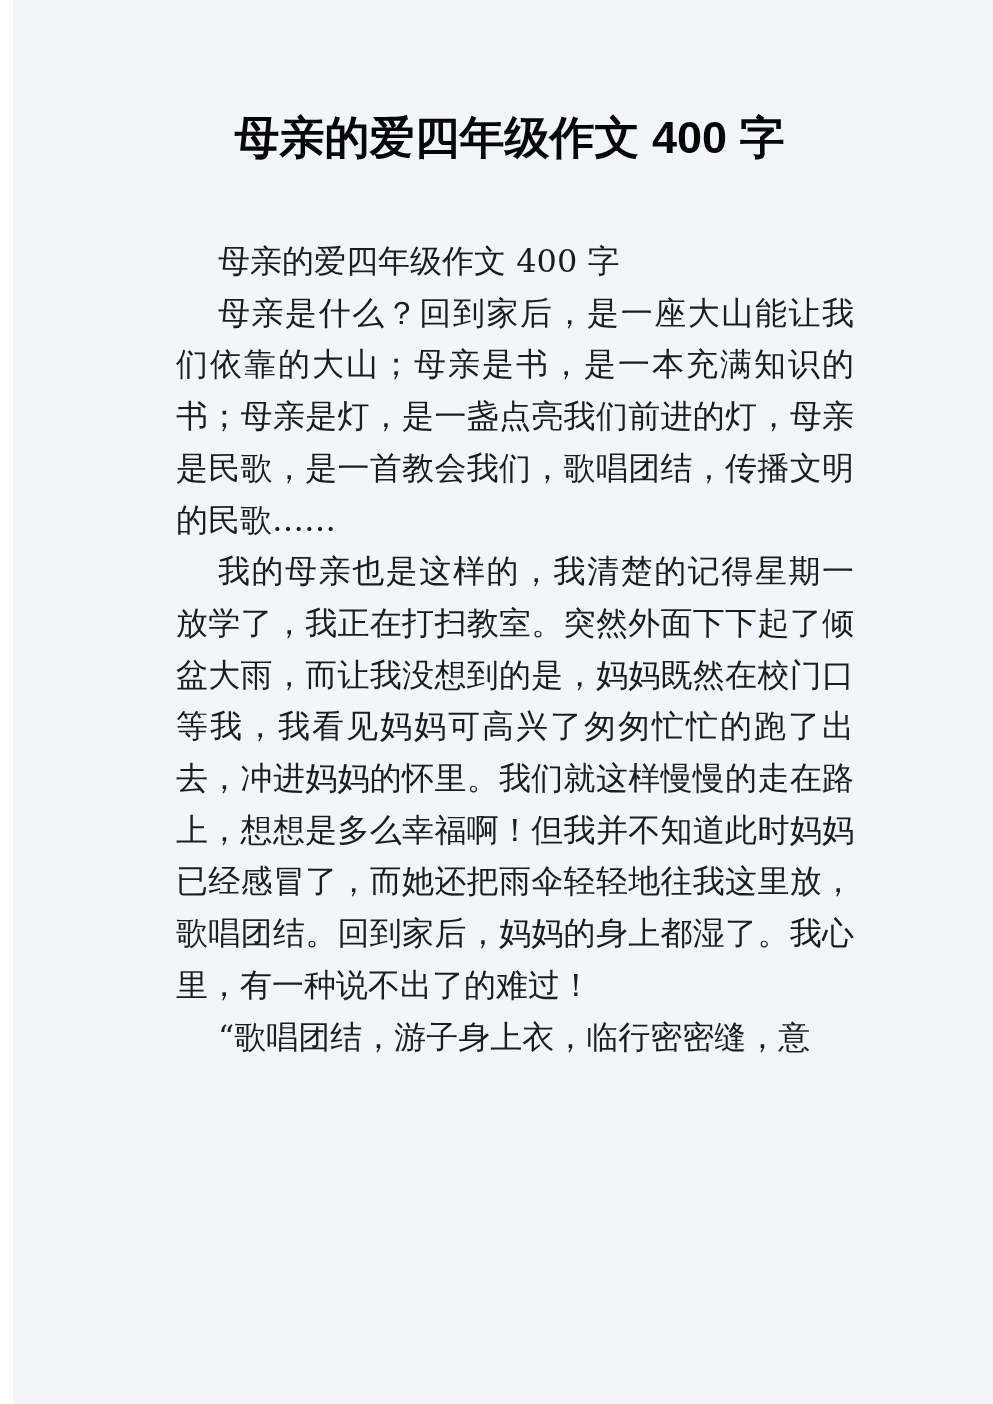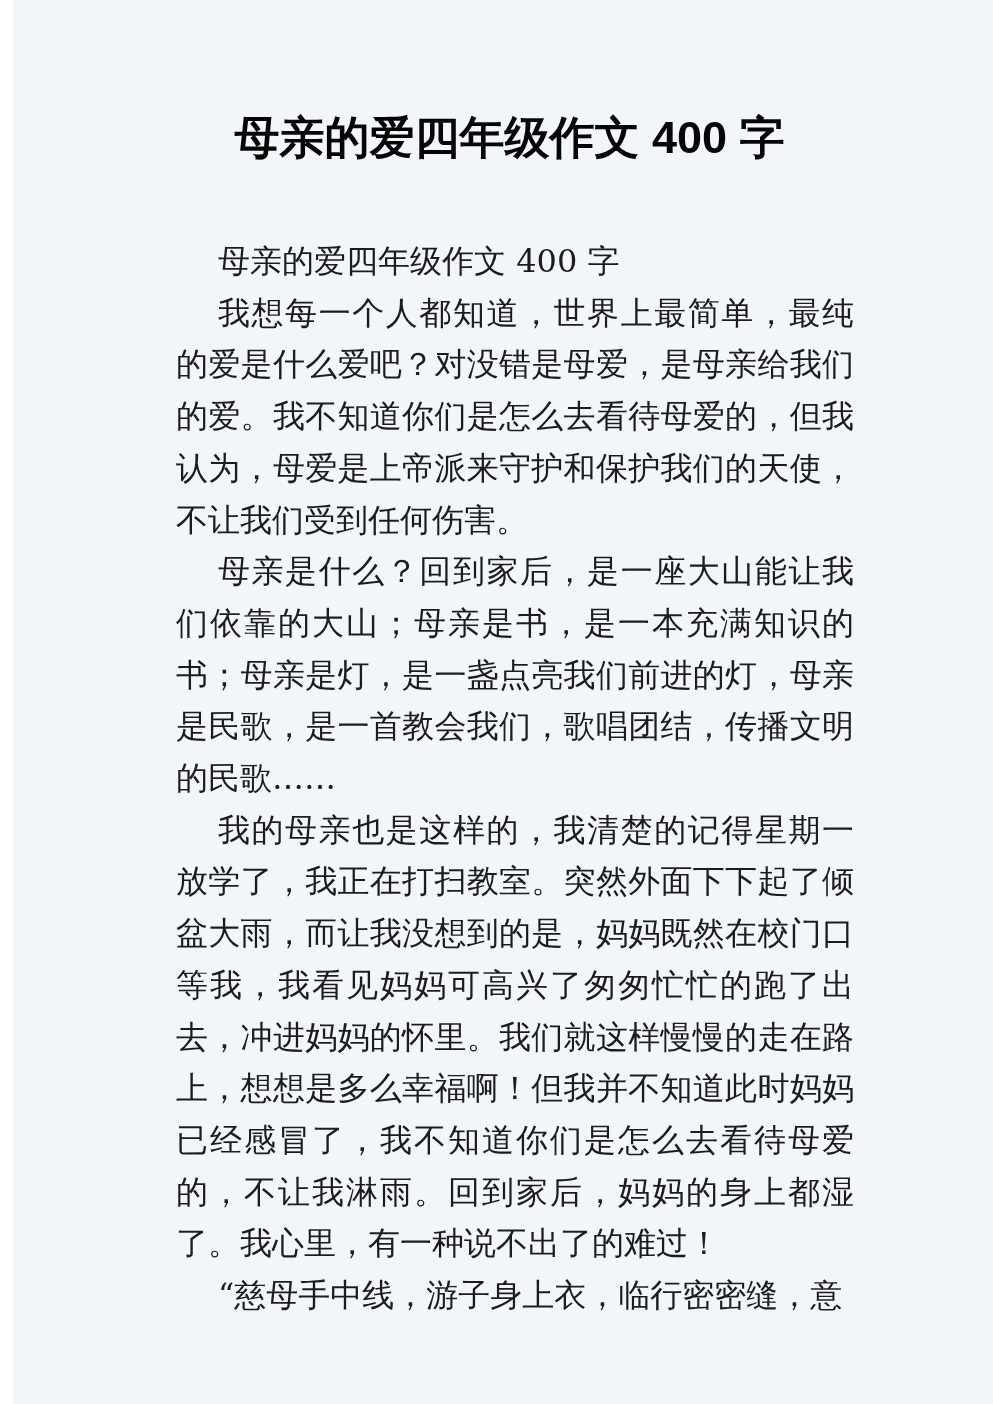--- a/index.html
+++ b/index.html
@@ -49,19 +49,18 @@
 </style>
 </head>
 <body>
 
 <div class="page">
 
   <h1 class="doc-title">母亲的爱四年级作文 400 字</h1>
 
   <div class="doc-body">
     <p>母亲的爱四年级作文 400 字</p>
-    <p>我想每一个人都知道，世界上最简单，最纯的爱是什么爱吧？对没错是母爱，是母亲给我们的爱。我不知道你们是怎么去看待母爱的，但我认为，母爱是上帝派来守护和保护我们的天使，不让我们受到任何伤害。</p>
     <p>母亲是什么？回到家后，是一座大山能让我们依靠的大山；母亲是书，是一本充满知识的书；母亲是灯，是一盏点亮我们前进的灯，母亲是民歌，是一首教会我们，歌唱团结，传播文明的民歌……</p>
-    <p>我的母亲也是这样的，我清楚的记得星期一放学了，我正在打扫教室。突然外面下下起了倾盆大雨，而让我没想到的是，妈妈既然在校门口等我，我看见妈妈可高兴了匆匆忙忙的跑了出去，冲进妈妈的怀里。我们就这样慢慢的走在路上，想想是多么幸福啊！但我并不知道此时妈妈已经感冒了，我不知道你们是怎么去看待母爱的，不让我淋雨。回到家后，妈妈的身上都湿了。我心里，有一种说不出了的难过！</p>
-    <p>“慈母手中线，游子身上衣，临行密密缝，意</p>
+    <p>我的母亲也是这样的，我清楚的记得星期一放学了，我正在打扫教室。突然外面下下起了倾盆大雨，而让我没想到的是，妈妈既然在校门口等我，我看见妈妈可高兴了匆匆忙忙的跑了出去，冲进妈妈的怀里。我们就这样慢慢的走在路上，想想是多么幸福啊！但我并不知道此时妈妈已经感冒了，而她还把雨伞轻轻地往我这里放，歌唱团结。回到家后，妈妈的身上都湿了。我心里，有一种说不出了的难过！</p>
+    <p>“歌唱团结，游子身上衣，临行密密缝，意</p>
   </div>
 
 </div>
 
 </body></html>

